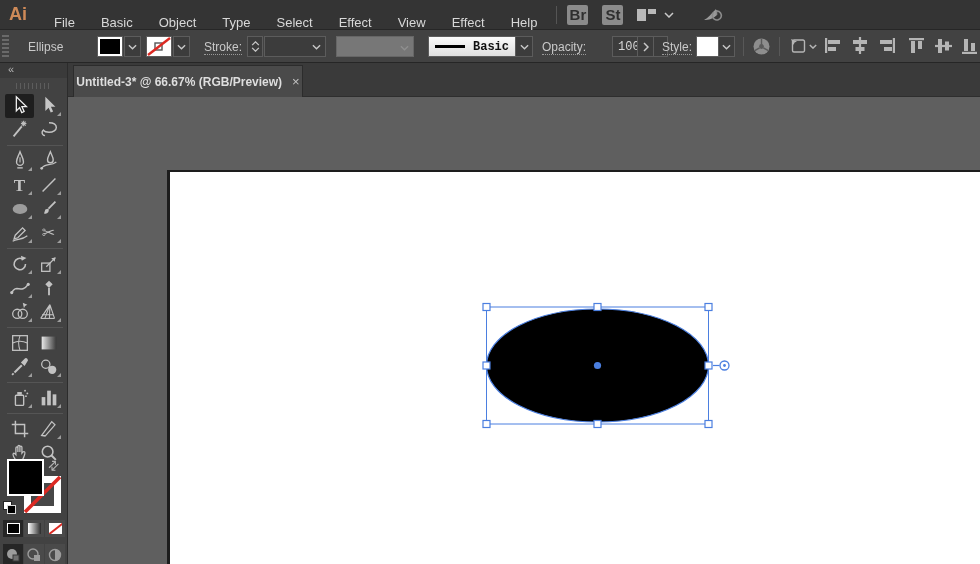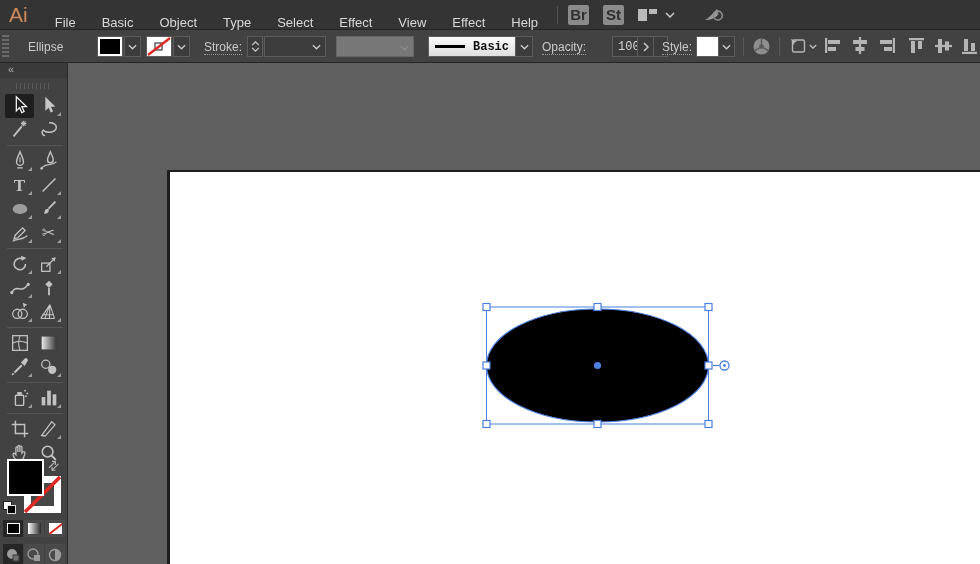--- a/index.html
+++ b/index.html
@@ -8,21 +8,21 @@
     position:relative; width:980px; height:564px; overflow:hidden;
     font-family:"Liberation Sans", sans-serif; background:#5f5f5f;
     -webkit-user-select:none; user-select:none;
   }
   
   .menu-bar{
     position:absolute; left:0; top:0; width:980px; height:30px;
     background:#343434; border-bottom:1px solid #262626;
     display:flex; align-items:center; color:#d8d8d8; font-size:13px;
   }
-  .app-logo{ font-weight:normal; font-size:21px; color:#cf8a58; padding:0 14px 0 9px; }
+  .app-logo{ font-weight:bold; font-size:18px; color:#cf8a58; padding:0 14px 0 9px; }
   .menu-item{ padding:0 13px; height:14px; line-height:30px; cursor:default; }
   .mb-sep{ width:1px; height:18px; background:#555; margin:0 10px 0 6px; }
   .badge{
     width:21px; height:20px; background:#8b8b8b; color:#2f2f2f; border-radius:2px;
     font-size:15px; font-weight:bold; display:flex; align-items:center; justify-content:center;
     margin-right:14px;
   }
   .mb-icon{ display:flex; align-items:center; margin-right:14px; }
   
   .control-bar{
@@ -296,20 +296,26 @@
     </div>
     <div class="cb-iconbtn" style="left:961px">
       <svg width="17" height="18" viewBox="0 0 17 18">
         <rect x="1" y="14.8" width="15" height="2.2" fill="#b5b5b5"></rect>
         <rect x="3" y="2" width="4" height="12" fill="#b5b5b5"></rect>
         <rect x="10" y="6" width="4" height="8" fill="#b5b5b5"></rect>
       </svg>
     </div>
   </div>
 
+  <div class="tab-strip">
+    <div class="doc-tab">
+      <span>Untitled-3* @ 66.67% (RGB/Preview)</span>
+      <span class="tab-close">×</span>
+    </div>
+  </div>
 
   <div class="toolbar">
     <div class="tb-header">«</div>
     <div class="tb-grip">
         <div></div>
       </div>
 
     <div class="tools">
 
       <div class="tool active">

